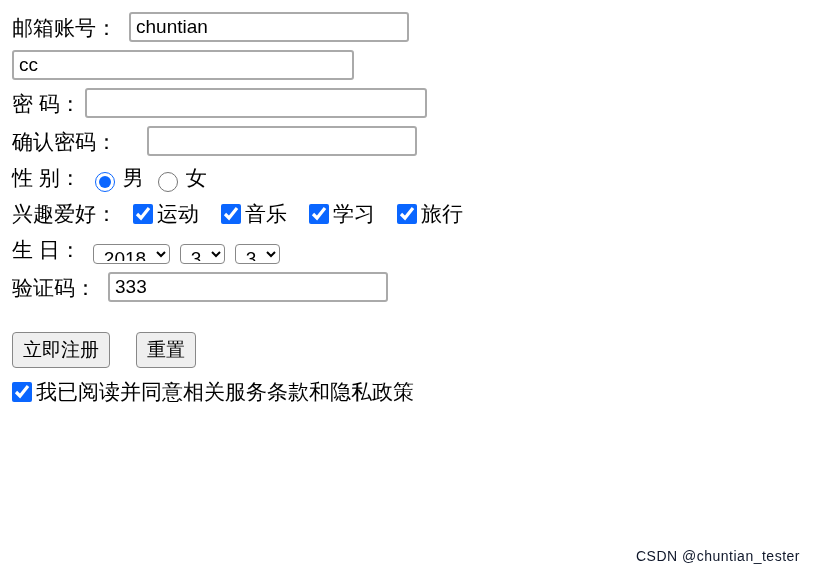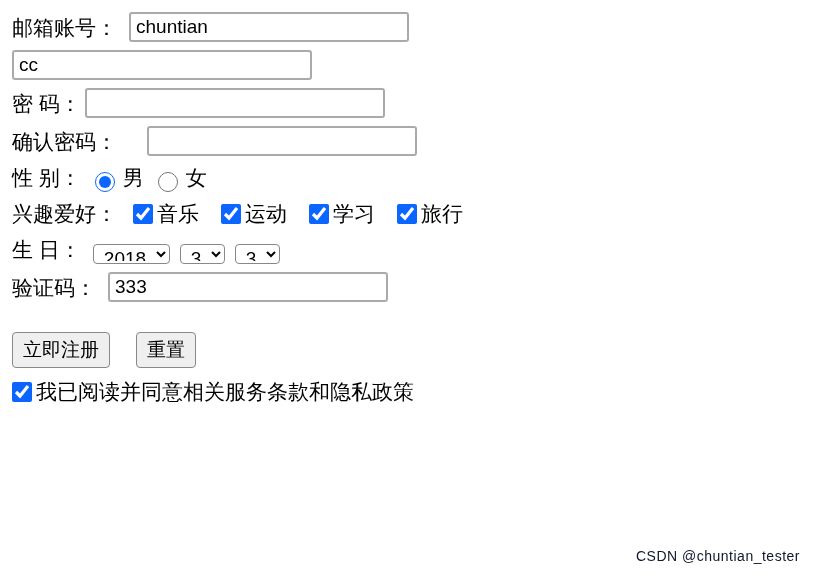--- a/index.html
+++ b/index.html
@@ -22,21 +22,21 @@
     }
     input[type="text"], input[type="password"] {
       font-size: 19px;
       padding: 3px 5px;
       border: 2px solid #aaa;
       border-radius: 3px;
       height: 30px;
       background: #fff;
     }
     .w-280 { width: 280px; }
-    .w-300 { width: 300px; }
+    .w-300 { width: 342px; }
     .w-270 { width: 270px; }
     input[type="radio"] {
       width: 20px; height: 20px; margin: 0 4px 0 10px;
       accent-color: #0a66ff;
     }
     input[type="checkbox"] {
       width: 20px; height: 20px; margin: 0 4px 0 10px;
       accent-color: #0a66ff;
     }
     input[type="checkbox"].first { margin-left: 0; }
@@ -102,25 +102,25 @@
   <input type="radio" name="g" checked="" style="">
   <span>男</span>
   <input type="radio" name="g" style="">
   <span>女</span>
 </div>
 
 <div class="row">
   <span class="label">兴趣爱好：</span>
   <span class="cb-wrap">
     <input type="checkbox" checked="" style="">
-    <span>音乐</span>
+    <span>运动</span>
   </span>
   <span class="cb-wrap">
     <input type="checkbox" checked="" style="">
-    <span>运动</span>
+    <span>音乐</span>
   </span>
   <span class="cb-wrap">
     <input type="checkbox" checked="" style="">
     <span>学习</span>
   </span>
   <span class="cb-wrap">
     <input type="checkbox" checked="" style="">
     <span>旅行</span>
   </span>
 </div>

